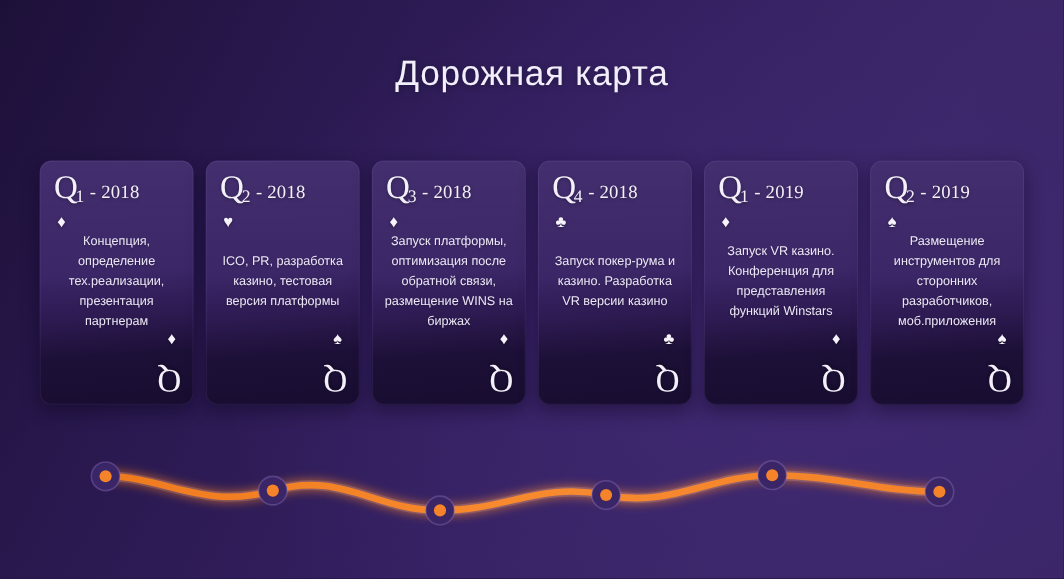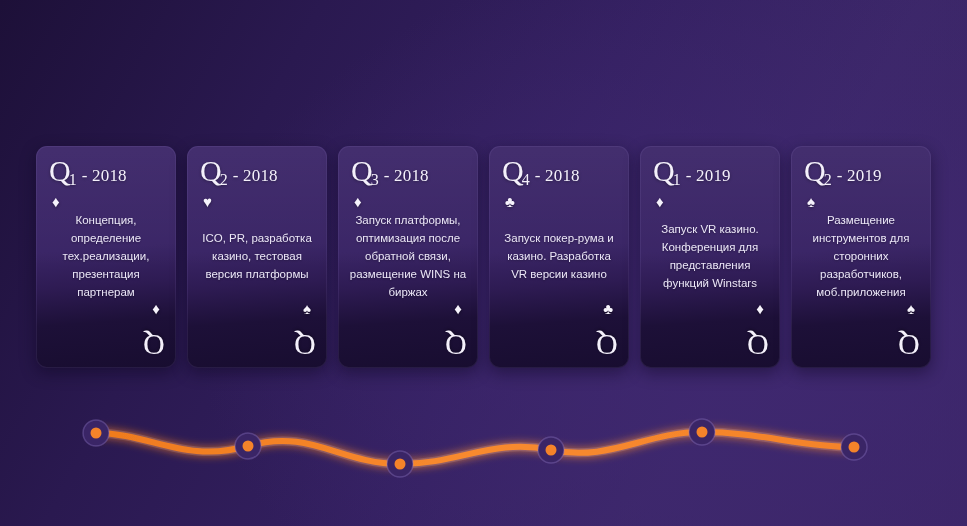--- a/index.html
+++ b/index.html
@@ -142,20 +142,21 @@
     width: 967px;
     height: 110px;
   }
   .wave-wrap svg { display: block; }
 </style>
 </head>
 <body>
 
 <div id="stage">
 
+  <div class="title">Дорожная карта</div>
 
   <div class="cards">
 
     <div class="card">
       <div class="card-head">
         <span class="q-letter">Q</span><span class="q-sub">1</span><span class="q-year">- 2018</span>
       </div>
       <div class="suit-top">♦</div>
       <div class="card-body">Концепция, определение тех.реализации, презентация партнерам</div>
       <div class="suit-bottom">♦</div>

